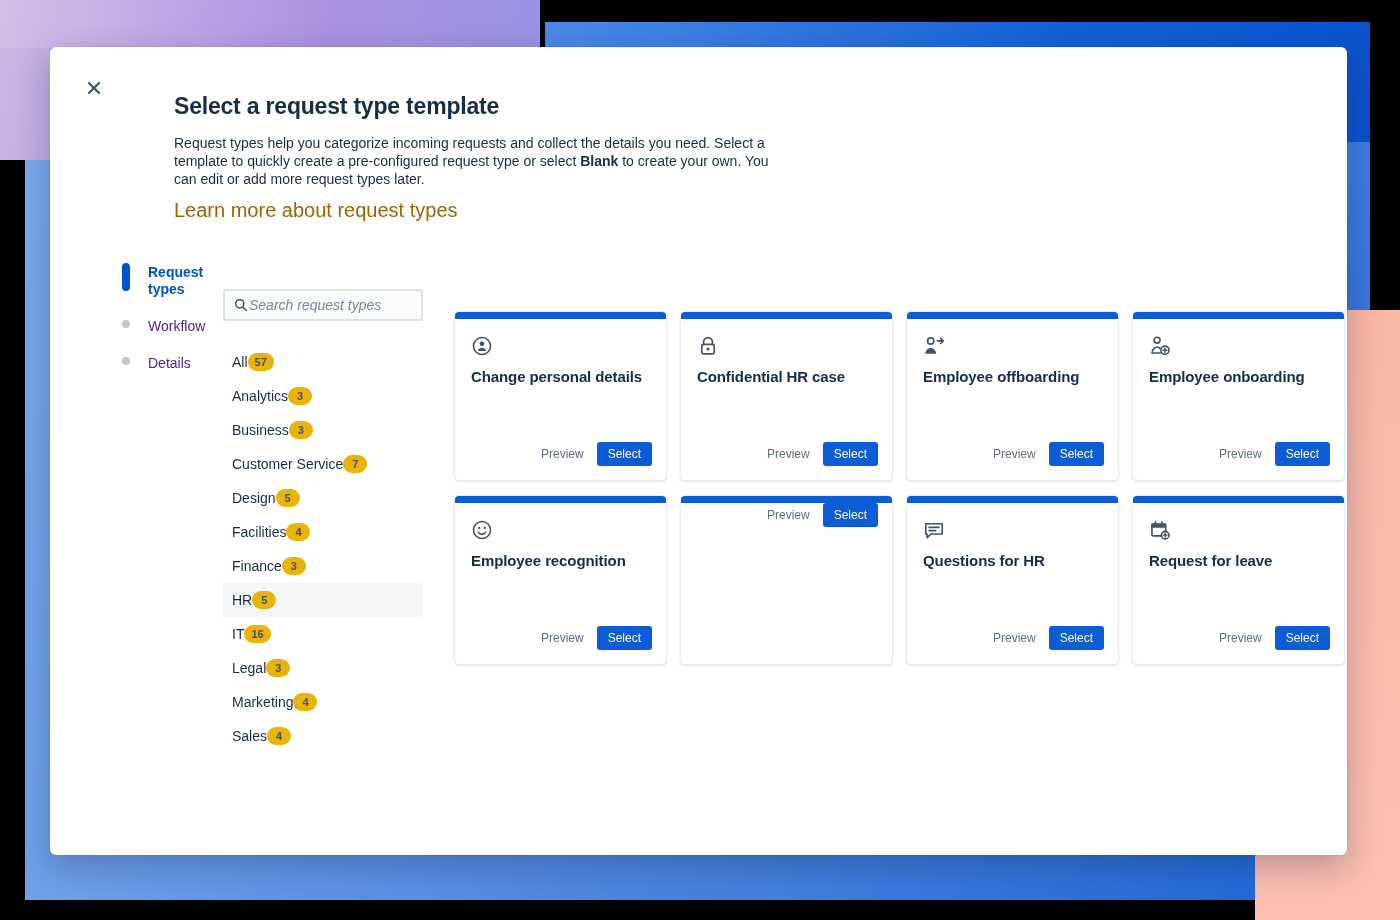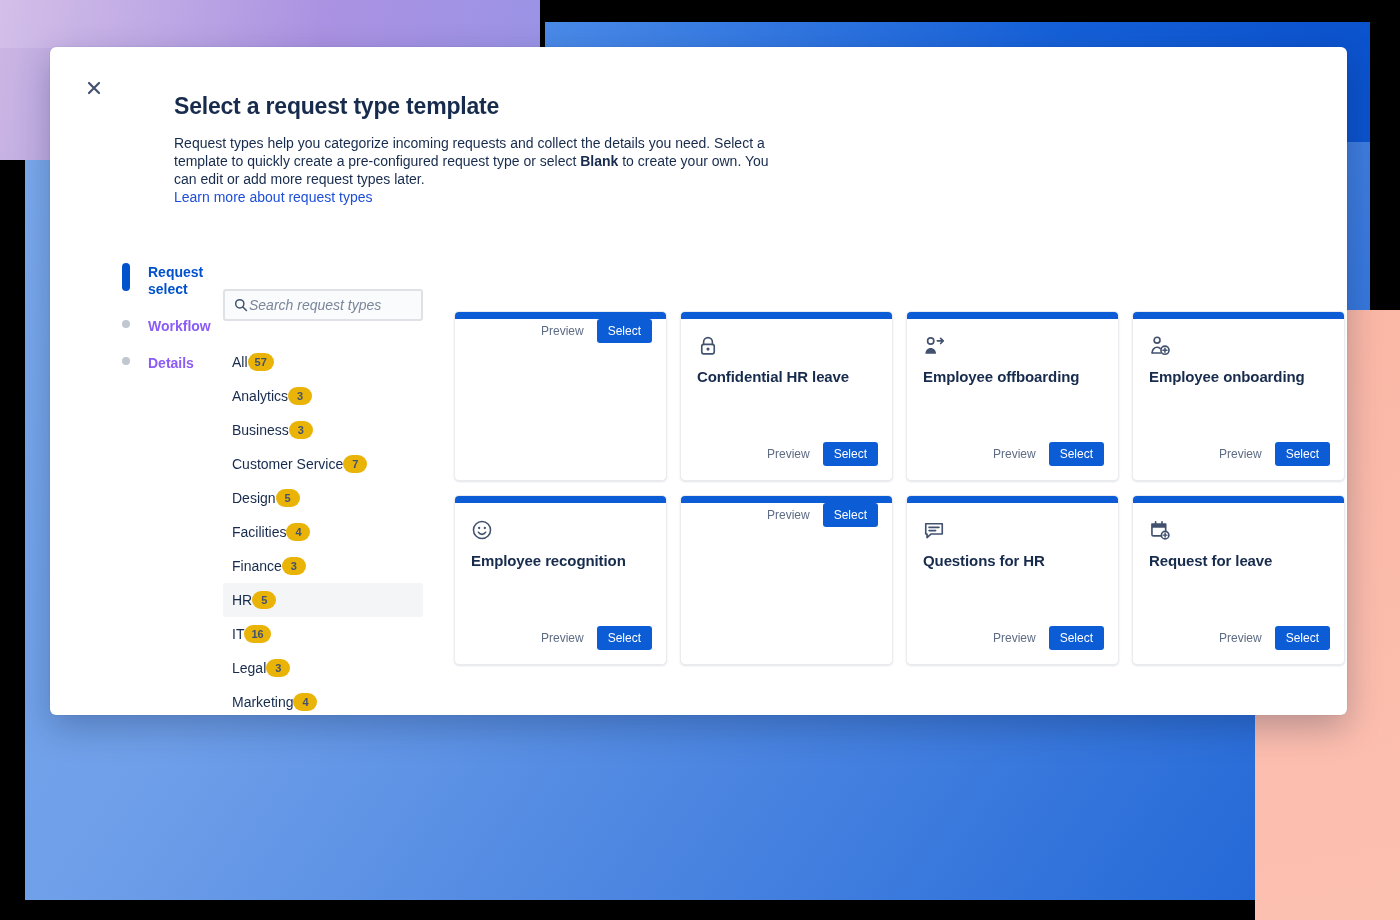--- a/index.html
+++ b/index.html
@@ -33,21 +33,21 @@
   }
   .bg-salmon {
     position: absolute; left: 1255px; top: 310px; width: 145px; height: 610px;
     background: linear-gradient(170deg, #fbb7a6 0%, #fcc0b1 100%);
   }
 
   
   .modal {
     position: absolute;
     left: 50px; top: 47px;
-    width: 1297px; height: 668px;
+    width: 1297px; height: 808px;
     background: #ffffff;
     border-radius: 6px;
     box-shadow: 0 12px 34px rgba(9, 30, 66, 0.28), 0 0 1px rgba(9,30,66,0.31);
     overflow: hidden;
   }
 
   .close-btn {
     position: absolute;
     left: 28px; top: 25px;
     width: 32px; height: 32px;
@@ -63,43 +63,43 @@
     font-size: 23px; font-weight: 600; color: #172b4d;
     letter-spacing: -0.2px; line-height: 28px;
   }
   .page-desc {
     margin-top: 14px;
     font-size: 14px; line-height: 18px; color: #172b4d;
     width: 604px;
   }
   .page-desc b { font-weight: 700; }
   .learn-link {
-    display: inline-block; margin-top: 0px;
-    font-size: 14px; line-height: 19px; color: #1d4ed8; text-decoration: none; cursor: pointer;
+    display: inline-block; margin-top: 13px;
+    font-size: 20px; line-height: 19px; color: #a16207; text-decoration: none; cursor: pointer;
   }
 
   
   .stepnav { position: absolute; left: 72px; top: 215px; width: 90px; }
   .step {
     position: relative;
     display: flex; align-items: flex-start;
     padding: 2px 0 2px 26px;
     margin-bottom: 16px;
     font-size: 14px; line-height: 17px; cursor: pointer;
   }
   .step .marker {
     position: absolute; left: 0; top: 4px;
     width: 8px; height: 8px; border-radius: 50%;
     background: #c1c7d0;
   }
   .step.active .marker {
     width: 8px; height: 28px; border-radius: 5px; top: 1px;
     background: #0052cc;
   }
-  .step .label { color: #8b5cf6; font-weight: 700; }
+  .step .label { color: #4c1d95; font-weight: 400; }
   .step.active .label { color: #0052cc; font-weight: 700; }
 
   
   .leftcol { position: absolute; left: 173px; top: 242px; width: 200px; }
 
   .search-wrap {
     position: relative;
     width: 200px; height: 32px;
     border: 2px solid #dfe1e6;
     background: #fafbfc;
@@ -199,21 +199,21 @@
     <div class="page-title">Select a request type template</div>
     <div class="page-desc">
       <span>Request types help you categorize incoming requests and collect the details you need. Select a template to quickly create a pre-configured request type or select </span><b>Blank</b><span> to create your own. You can edit or add more request types later.</span>
     </div>
     <a class="learn-link">Learn more about request types</a>
   </div>
 
   <div class="stepnav">
     <div class="step active">
       <span class="marker"></span>
-      <span class="label">Request select</span>
+      <span class="label">Request types</span>
     </div>
     <div class="step">
       <span class="marker"></span>
       <span class="label">Workflow</span>
     </div>
     <div class="step">
       <span class="marker"></span>
       <span class="label">Details</span>
     </div>
   </div>
@@ -276,35 +276,43 @@
         <span class="cat-name">Sales</span>
         <span class="cat-count">4</span>
       </div>
     </div>
   </div>
 
   <div class="grid">
 
     <div class="card">
       <div class="card-strip"></div>
+      <div class="card-body">
+        <svg class="card-icon" viewBox="0 0 24 24">
+          <circle cx="12" cy="12" r="9.3" fill="none" stroke="#42526e" stroke-width="1.7"></circle>
+          <circle cx="12" cy="9.6" r="2.5" fill="#42526e"></circle>
+          <path d="M7.4 17.4c.7-2.3 2.5-3.5 4.6-3.5s3.9 1.2 4.6 3.5" fill="#42526e"></path>
+        </svg>
+        <div class="card-title">Change personal details</div>
+      </div>
       <div class="card-actions">
         <button class="btn-preview">Preview</button>
         <button class="btn-select">Select</button>
       </div>
     </div>
 
     <div class="card">
       <div class="card-strip"></div>
       <div class="card-body">
         <svg class="card-icon" viewBox="0 0 24 24">
           <path d="M7.2 10.4V7.6a4.8 4.8 0 0 1 9.6 0v2.8" fill="none" stroke="#42526e" stroke-width="1.8" stroke-linecap="round"></path>
           <rect x="5.2" y="10.2" width="13.6" height="10.4" rx="2.2" fill="none" stroke="#42526e" stroke-width="1.8"></rect>
           <circle cx="12" cy="15.4" r="1.7" fill="#42526e"></circle>
         </svg>
-        <div class="card-title">Confidential HR leave</div>
+        <div class="card-title">Confidential HR case</div>
       </div>
       <div class="card-actions">
         <button class="btn-preview">Preview</button>
         <button class="btn-select">Select</button>
       </div>
     </div>
 
     <div class="card">
       <div class="card-strip"></div>
       <div class="card-body">

